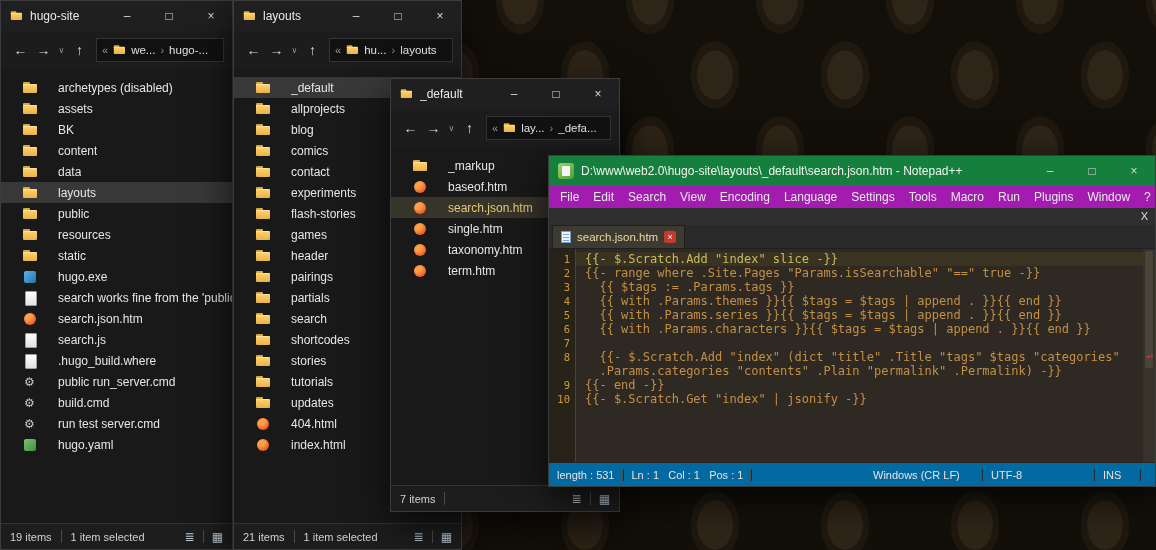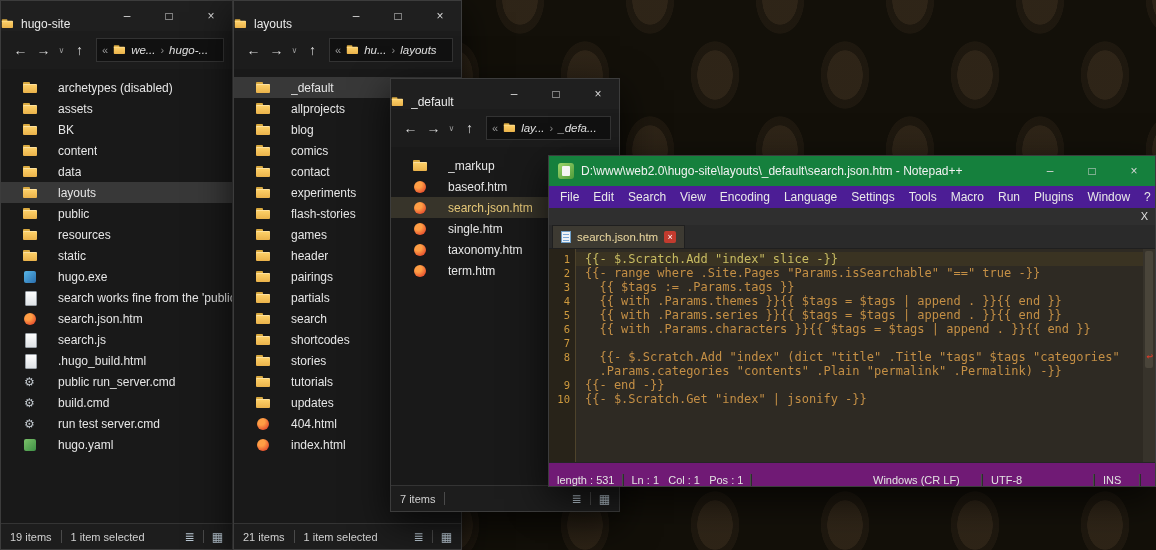--- a/index.html
+++ b/index.html
@@ -12,31 +12,31 @@
     background-image:
       radial-gradient(ellipse 46px 64px at center, rgba(110,84,58,.30) 0 38%, rgba(110,84,58,.12) 39% 52%, transparent 53%),
       radial-gradient(ellipse 46px 64px at center, rgba(110,84,58,.30) 0 38%, rgba(110,84,58,.12) 39% 52%, transparent 53%);
     background-size:130px 150px;
     background-position:0 0,65px 75px;
   }
 
   .window{position:absolute;display:flex;flex-direction:column;background:#191919;border:1px solid #3c3c3c;box-shadow:0 12px 36px rgba(0,0,0,.7);}
 
   
-  .titlebar{flex:0 0 30px;display:flex;align-items:flex-end;background:#1f1f1f;gap:7px;}
+  .titlebar{flex:0 0 30px;display:flex;align-items:center;background:#1f1f1f;padding-left:9px;gap:7px;}
   .win-title{font-size:12px;color:#eaeaea;white-space:nowrap;overflow:hidden;flex:1;}
   .win-controls{display:flex;height:100%;flex:0 0 auto;}
   .win-btn{width:42px;text-align:center;line-height:30px;color:#d6d6d6;font-size:12px;}
 
   .navbar{flex:0 0 38px;display:flex;align-items:center;background:#1c1c1c;padding:0 8px 0 8px;}
   .nav-btn{width:23px;text-align:center;color:#dcdcdc;font-size:14px;flex:0 0 auto;}
   .nav-btn.tiny{width:13px;font-size:8px;color:#9a9a9a;}
   .addressbar{flex:1;height:24px;background:#111;border:1px solid #333;display:flex;align-items:center;padding:0 5px;gap:5px;overflow:hidden;margin-left:5px;}
   .collapse-chevrons{color:#9a9a9a;font-size:11px;flex:0 0 auto;}
-  .crumb{color:#e0e0e0;font-size:11.5px;white-space:nowrap;font-style:italic;}
+  .crumb{color:#e0e0e0;font-size:11.5px;white-space:nowrap;}
   .crumb-sep{color:#8a8a8a;font-size:11px;}
 
   .filelist{flex:1;overflow:hidden;padding-top:8px;background:#191919;}
   .file-row{height:21px;display:flex;align-items:center;padding-left:21px;gap:20px;}
   .file-row .label{font-size:12px;color:#e6e6e6;white-space:nowrap;overflow:hidden;}
   .file-row.selected{background:#383838;}
   .file-row.amber{background:#37342a;}
   .file-row.amber .label{color:#e6c878;}
 
   .statusbar{flex:0 0 26px;display:flex;align-items:center;background:#1d1d1d;border-top:1px solid #343434;padding:0 9px;font-size:11px;color:#d0d0d0;gap:9px;}
@@ -54,21 +54,21 @@
   .ic-exe::after{content:"";position:absolute;left:2px;top:1px;width:12px;height:12px;background:linear-gradient(135deg,#58b7e8,#2b6fae);border-radius:2px;}
   .ic-cmd{color:#c3c9cf;font-size:12px;line-height:14px;text-align:center;}
   .ic-cmd::after{content:"⚙";position:absolute;left:2px;top:0;}
   .ic-yaml::after{content:"";position:absolute;left:2px;top:1px;width:12px;height:12px;border-radius:2px;background:linear-gradient(135deg,#7cc26a,#3d8f45);}
 
   
   .np-title{flex:0 0 30px;display:flex;align-items:center;background:#15803d;padding-left:9px;gap:7px;}
   .np-icon{width:16px;height:16px;border-radius:3px;background:linear-gradient(135deg,#9ed66c,#4f9b3a);position:relative;flex:0 0 16px;}
   .np-icon::after{content:"";position:absolute;left:4px;top:3px;right:4px;bottom:3px;background:#f5f5f5;border-radius:1px;}
   .np-title .win-title{color:#f2f2f2;}
-  .np-menu{flex:0 0 22px;display:flex;align-items:center;background:#4c1d95;padding-left:4px;}
+  .np-menu{flex:0 0 22px;display:flex;align-items:center;background:#a21caf;padding-left:4px;}
   .menu-item{font-size:12px;color:#e9e9e9;padding:0 7px;white-space:nowrap;}
   .np-xrow{flex:0 0 17px;background:#2f2f2f;display:flex;justify-content:flex-end;align-items:center;padding-right:7px;}
   .np-xrow .xbtn{color:#e0e0e0;font-size:11px;line-height:1;}
   .np-tabs{flex:0 0 24px;background:#2a2a2a;display:flex;align-items:flex-end;border-bottom:1px solid #1f1f1f;}
   .np-tab{height:23px;display:flex;align-items:center;gap:6px;padding:0 8px;background:#3d3a32;border:1px solid #1f1f1f;border-bottom:none;margin-left:3px;}
   .tab-label{font-size:11.5px;color:#ecd9a0;white-space:nowrap;}
   .tab-doc-icon{width:10px;height:12px;background:#eef3f8;border:1px solid #6f9fc8;position:relative;flex:0 0 10px;}
   .tab-doc-icon::after{content:"";position:absolute;left:1px;right:1px;top:2px;height:7px;background:repeating-linear-gradient(#7aa7d6 0 1px,transparent 1px 3px);}
   .tab-close{width:12px;height:12px;background:#c33b2e;border-radius:2px;color:#fff;font-size:9px;line-height:12px;text-align:center;flex:0 0 12px;}
 
@@ -77,21 +77,21 @@
   .scroll-strip{position:absolute;right:0;top:0;bottom:0;width:12px;background:#37332b;}
   .scroll-thumb{position:absolute;left:2px;right:2px;top:2px;height:55%;background:#4a453a;border-radius:2px;}
   .code-area{position:relative;padding-top:3px;}
   .code-row{display:flex;height:14px;position:relative;}
   .gutter{flex:0 0 27px;text-align:right;padding-right:6px;color:#cf9a3e;font-size:10.5px;line-height:14px;}
   .code-text{flex:1;padding-left:9px;font-size:12px;line-height:14px;color:#c48f45;white-space:pre;overflow:hidden;margin-right:12px;}
   .code-row.current .code-text{background:#3a3322;color:#c8bc62;}
   .wrap-arrow{display:none;}
   .code-row.wrap .wrap-arrow{display:block;position:absolute;right:2px;top:0;color:#e03b28;font-size:11px;line-height:14px;z-index:2;}
 
-  .np-status{flex:0 0 24px;display:flex;align-items:flex-end;background:#701a75;border-top:1px solid #252525;font-size:11px;color:#e3e3e3;}
+  .np-status{flex:0 0 24px;display:flex;align-items:center;background:#0369a1;border-top:1px solid #252525;font-size:11px;color:#e3e3e3;}
   .np-cell{display:flex;align-items:center;padding:0 8px;border-right:1px solid #2c2c2c;box-shadow:inset -1px 0 0 #4b4b4b;white-space:pre;overflow:hidden;}
   .np-cell.spacer{flex:1;}
   .np-cell.w-eol{width:118px;flex:0 0 118px;}
   .np-cell.w-enc{width:112px;flex:0 0 112px;}
   .np-cell.w-ins{width:46px;flex:0 0 46px;}
   .np-grip{width:14px;flex:0 0 14px;background:repeating-linear-gradient(135deg,#6e6e6e 0 1px,transparent 1px 4px);}
 
   
   #explorer1{left:0;top:0;width:233px;height:550px;z-index:1;}
   #explorer2{left:233px;top:0;width:229px;height:550px;z-index:2;}
@@ -189,21 +189,21 @@
           <span class="label">search.json.htm</span>
         </div>
 
         <div class="file-row">
           <span class="icon ic-js"></span>
           <span class="label">search.js</span>
         </div>
 
         <div class="file-row">
           <span class="icon ic-doc"></span>
-          <span class="label">.hugo_build.html</span>
+          <span class="label">.hugo_build.where</span>
         </div>
 
         <div class="file-row">
           <span class="icon ic-cmd"></span>
           <span class="label">public run_server.cmd</span>
         </div>
 
         <div class="file-row">
           <span class="icon ic-cmd"></span>
           <span class="label">build.cmd</span>

